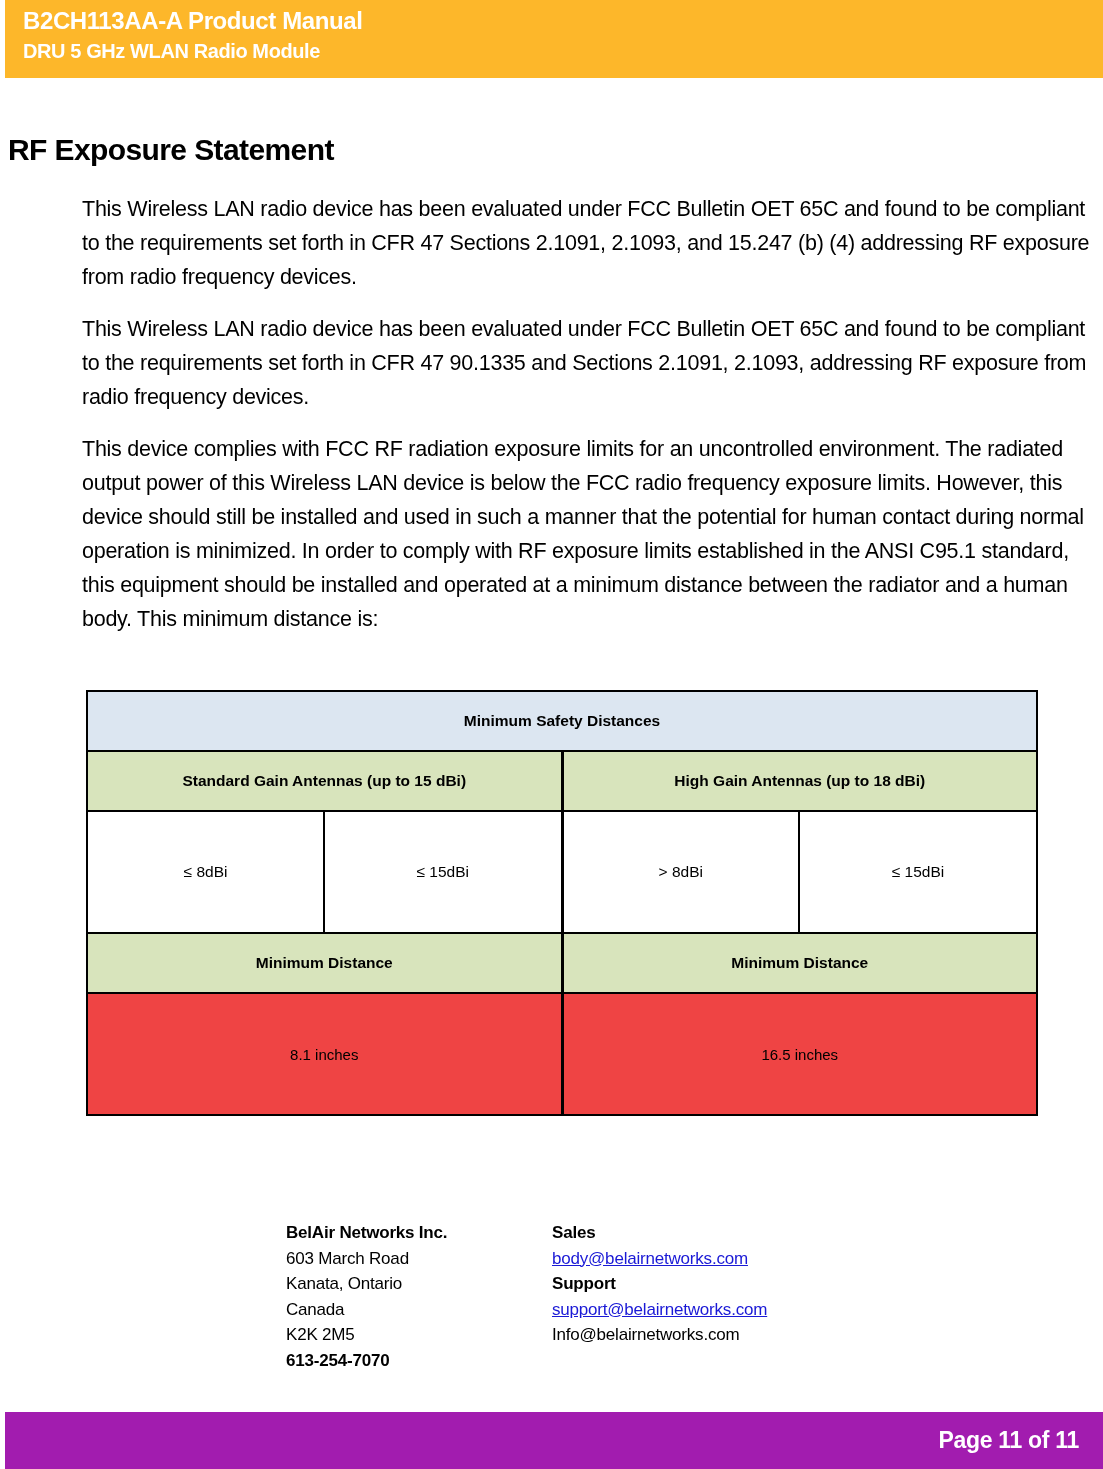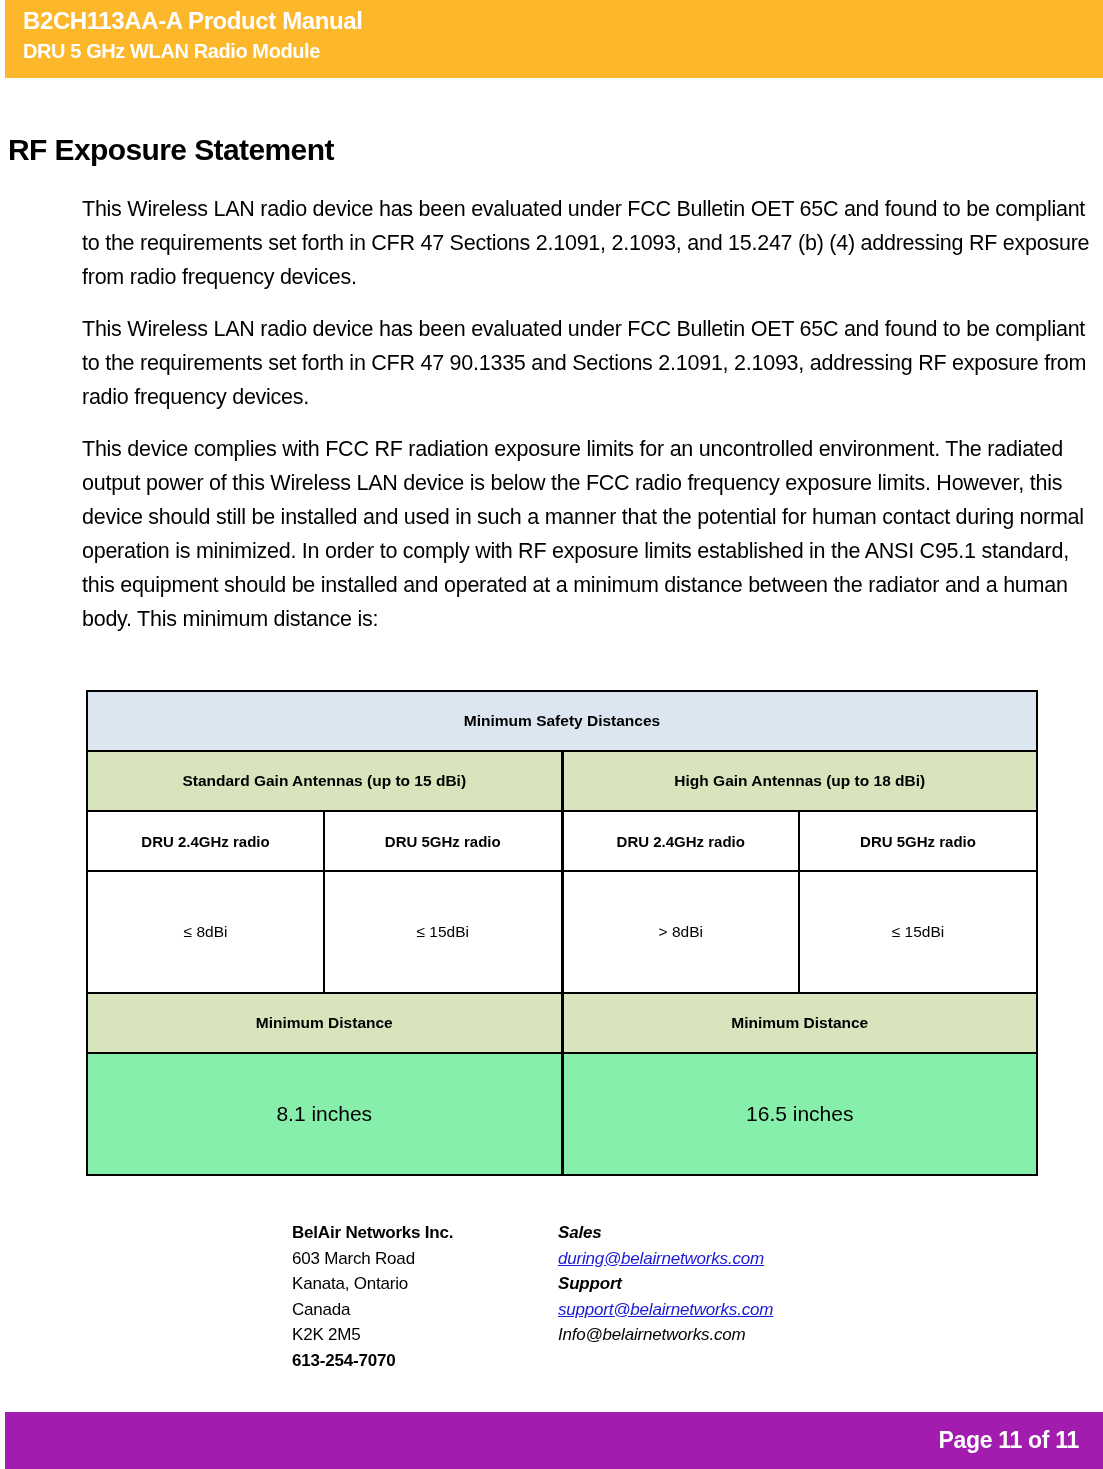--- a/index.html
+++ b/index.html
@@ -120,44 +120,44 @@
     font-weight: normal;
     font-size: 15.5px;
   }
   .r-distlabel td {
     background: #D8E4BC;
     font-weight: bold;
     height: 26px;
     font-size: 15.5px;
   }
   .r-dist td {
-    background: #86efac;
+    background: #ef4444;
     height: 88px;
     font-weight: normal;
-    font-size: 21px;
+    font-size: 15px;
   }
   
   .split-right { border-right-width: 3px !important; }
 
   
   .contact-block {
     position: absolute;
     left: 286px;
     top: 1220px;
     width: 560px;
     font-size: 17px;
     line-height: 25.5px;
   }
   .contact-cols {
     display: flex;
     gap: 0;
   }
   .contact-col-left { width: 266px; flex: none; }
-  .contact-col-right { width: 294px; flex: none; font-style: italic; }
-  .contact-line { white-space: nowrap; letter-spacing: -0.2px; margin-left: 6px; }
+  .contact-col-right { width: 294px; flex: none; }
+  .contact-line { white-space: nowrap; letter-spacing: -0.2px; }
   .contact-line.bold { font-weight: bold; }
   .contact-line.link {
     color: #1a19d6;
     text-decoration: underline;
   }
 
   
   .footer-bar {
     position: absolute;
     left: 5px;
@@ -202,26 +202,20 @@
       <col style="width:237px">
       <col style="width:238px">
     </colgroup>
     <tbody>
       <tr class="r-title">
         <td colspan="4">Minimum Safety Distances</td>
       </tr>
       <tr class="r-group">
         <td colspan="2" class="split-right">Standard Gain Antennas (up to 15 dBi)</td>
         <td colspan="2">High Gain Antennas (up to 18 dBi)</td>
-      </tr>
-      <tr class="r-sub">
-        <td>DRU 2.4GHz radio</td>
-        <td class="split-right">DRU 5GHz radio</td>
-        <td>DRU 2.4GHz radio</td>
-        <td>DRU 5GHz radio</td>
       </tr>
       <tr class="r-values">
         <td>≤ 8dBi</td>
         <td class="split-right">≤ 15dBi</td>
         <td>&gt; 8dBi</td>
         <td>≤ 15dBi</td>
       </tr>
       <tr class="r-distlabel">
         <td colspan="2" class="split-right">Minimum Distance</td>
         <td colspan="2">Minimum Distance</td>
@@ -239,21 +233,21 @@
     <div class="contact-col-left">
       <div class="contact-line bold">BelAir Networks Inc.</div>
       <div class="contact-line">603 March Road</div>
       <div class="contact-line">Kanata, Ontario</div>
       <div class="contact-line">Canada</div>
       <div class="contact-line">K2K 2M5</div>
       <div class="contact-line bold">613-254-7070</div>
     </div>
     <div class="contact-col-right">
       <div class="contact-line bold">Sales</div>
-      <div class="contact-line link">during@belairnetworks.com</div>
+      <div class="contact-line link">body@belairnetworks.com</div>
       <div class="contact-line bold">Support</div>
       <div class="contact-line link">support@belairnetworks.com</div>
       <div class="contact-line">Info@belairnetworks.com</div>
     </div>
   </div>
 </div>
 
 <div class="footer-bar">
   <div class="footer-page">Page 11 of 11</div>
 </div>

